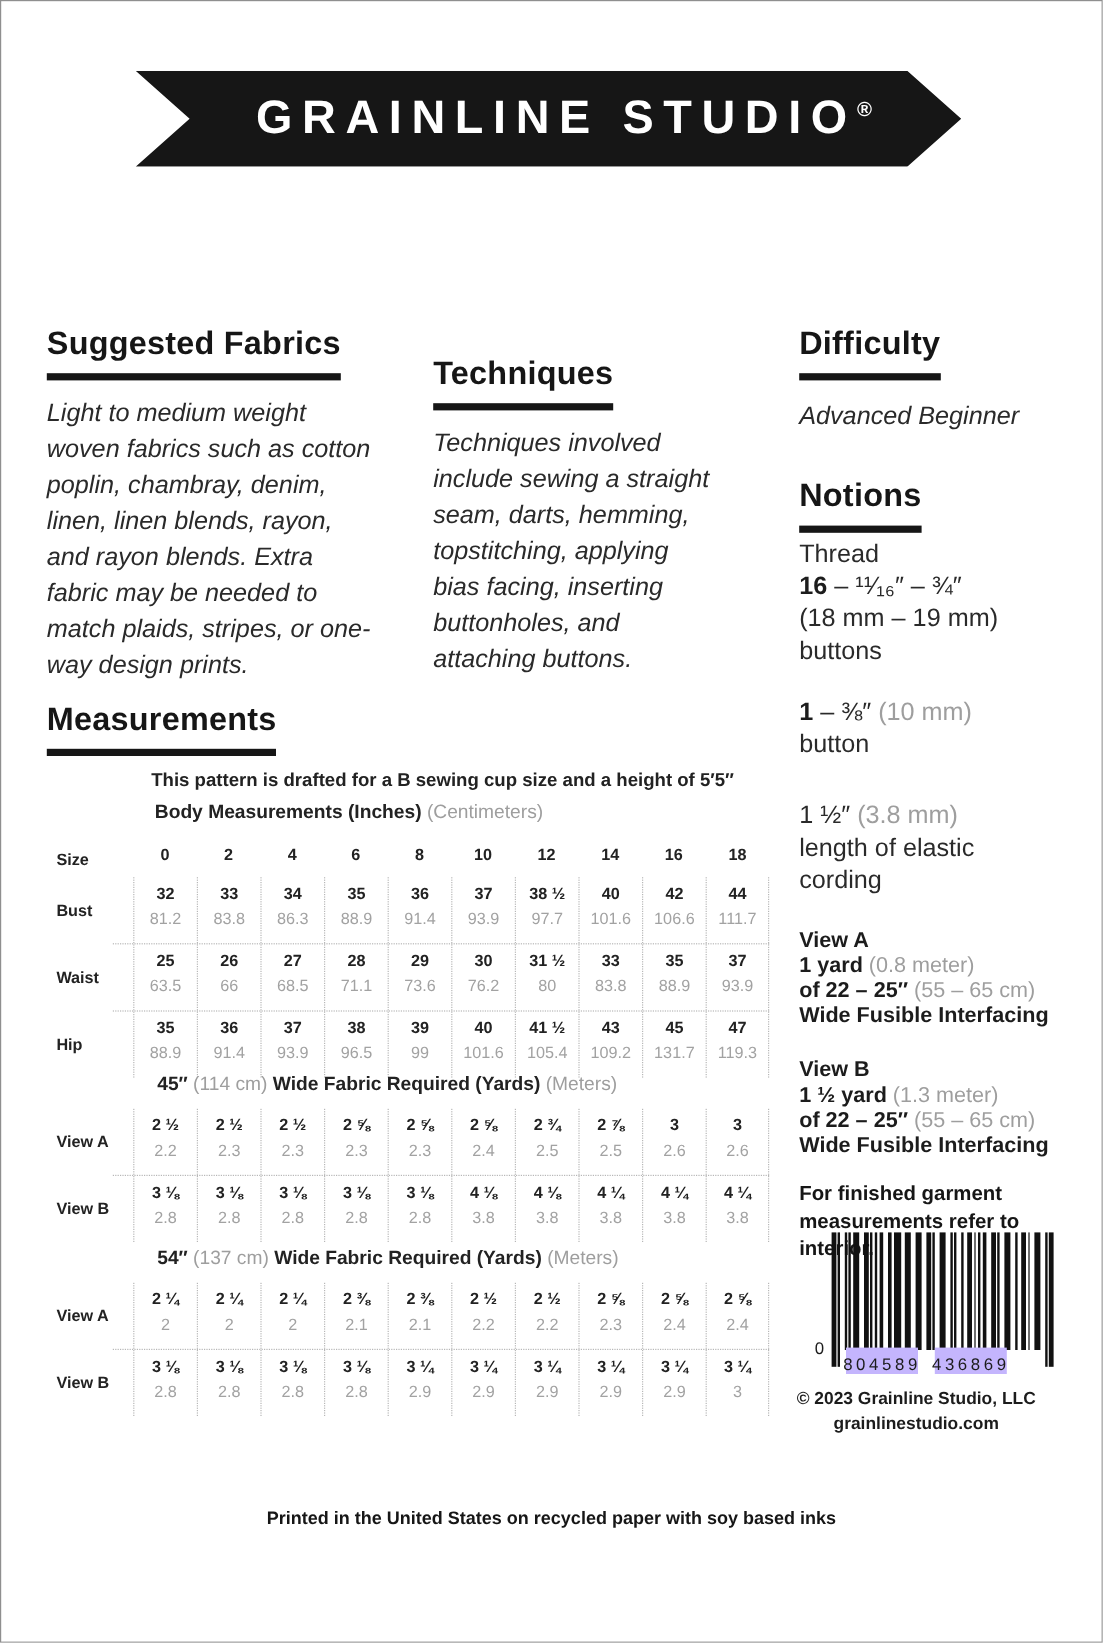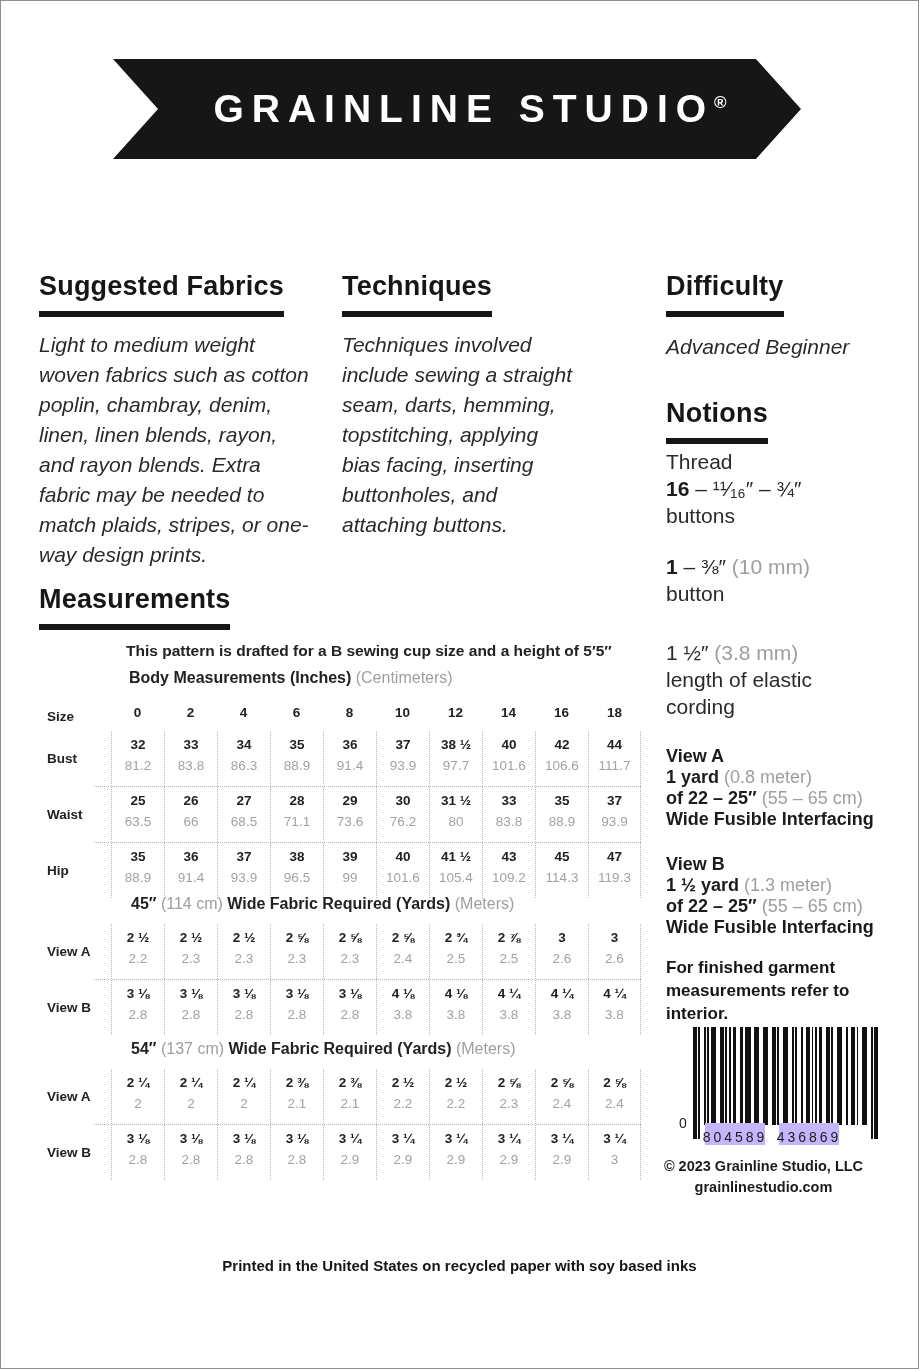--- a/index.html
+++ b/index.html
@@ -1,20 +1,20 @@
 <!DOCTYPE html>
 <html><head>
 <meta charset="utf-8">
 <style>
   html,body{margin:0;padding:0;background:#e8e8e8;font-family:"Liberation Sans",sans-serif;}
   #page{position:relative;width:917px;height:1367px;margin:0 auto;background:#ffffff;
         border:1px solid #8f8f8f;overflow:hidden;color:#1f1f1f;}
 
   
-  .banner{position:absolute;left:112px;top:58px;width:688px;height:100px;background:#161616;
+  .banner{position:absolute;left:112px;top:58px;width:688px;height:80px;background:#161616;
           display:flex;align-items:center;justify-content:center;
           clip-path:polygon(0 0,643px 0,688px 50%,643px 100%,0 100%,45px 50%);}
   .brand{color:#fff;font-size:39px;font-weight:700;letter-spacing:8px;padding-left:26px;white-space:nowrap;}
   .reg{color:#fff;font-size:17px;font-weight:700;vertical-align:14px;letter-spacing:0;}
 
   
   .h2{display:inline-block;font-size:27px;font-weight:700;letter-spacing:.2px;color:#161616;
       padding-bottom:9px;border-bottom:6px solid #161616;margin:0;}
 
   .col{position:absolute;top:270px;}
@@ -72,33 +72,34 @@
 
   <div class="banner">
     <span class="brand"><span>GRAINLINE STUDIO</span><span class="reg">®</span></span>
   </div>
 
   <section class="col" style="left:38px;width:280px;">
     <h2 class="h2">Suggested Fabrics</h2>
     <div class="colbody" style="width:274px;">Light to medium weight woven fabrics such as cotton poplin, chambray, denim, linen, linen blends, rayon, and rayon blends. Extra fabric may be needed to match plaids, stripes, or one-way design prints.</div>
   </section>
 
-  <section class="col" style="left:341px;width:250px;">
+  <section class="col" style="left:360px;width:250px;margin-top:25px;">
     <h2 class="h2">Techniques</h2>
     <div class="colbody" style="width:238px;">Techniques involved include sewing a straight seam, darts, hemming, topstitching, applying bias facing, inserting buttonholes, and attaching buttons.</div>
   </section>
 
   <aside class="col" style="left:665px;width:250px;">
     <h2 class="h2">Difficulty</h2>
     <div class="colbody" style="margin-top:15px;">Advanced Beginner</div>
 
     <h2 class="h2" style="margin-top:36px;">Notions</h2>
 
     <div class="nline" style="margin-top:4px;">Thread</div>
     <div class="nline"><span class="b">16</span><span> – ¹¹⁄₁₆″ – ¾″</span></div>
+    <div class="nline gray">(18 mm – 19 mm)</div>
     <div class="nline">buttons</div>
 
     <div class="nline" style="margin-top:24px;"><span class="b">1</span><span> – ⅜″ </span> <span class="gray">(10 mm)</span></div>
     <div class="nline">button</div>
 
     <div class="nline" style="margin-top:32px;"><span>1 ½″ </span><span class="gray">(3.8 mm)</span></div>
     <div class="nline" style="width:210px;">length of elastic cording</div>
 
     <div class="vblock" style="margin-top:26px;">
       <div>View A</div>
@@ -273,21 +274,21 @@
           <div class="tcell">
             <div class="tin">41 ½</div>
             <div class="tcm">105.4</div>
           </div>
           <div class="tcell">
             <div class="tin">43</div>
             <div class="tcm">109.2</div>
           </div>
           <div class="tcell">
             <div class="tin">45</div>
-            <div class="tcm">114.3</div>
+            <div class="tcm">131.7</div>
           </div>
           <div class="tcell last">
             <div class="tin">47</div>
             <div class="tcm">119.3</div>
           </div>
         </div>
       </div>
   </section>
 
   <section class="ftable-wrap" style="top:893px;">

